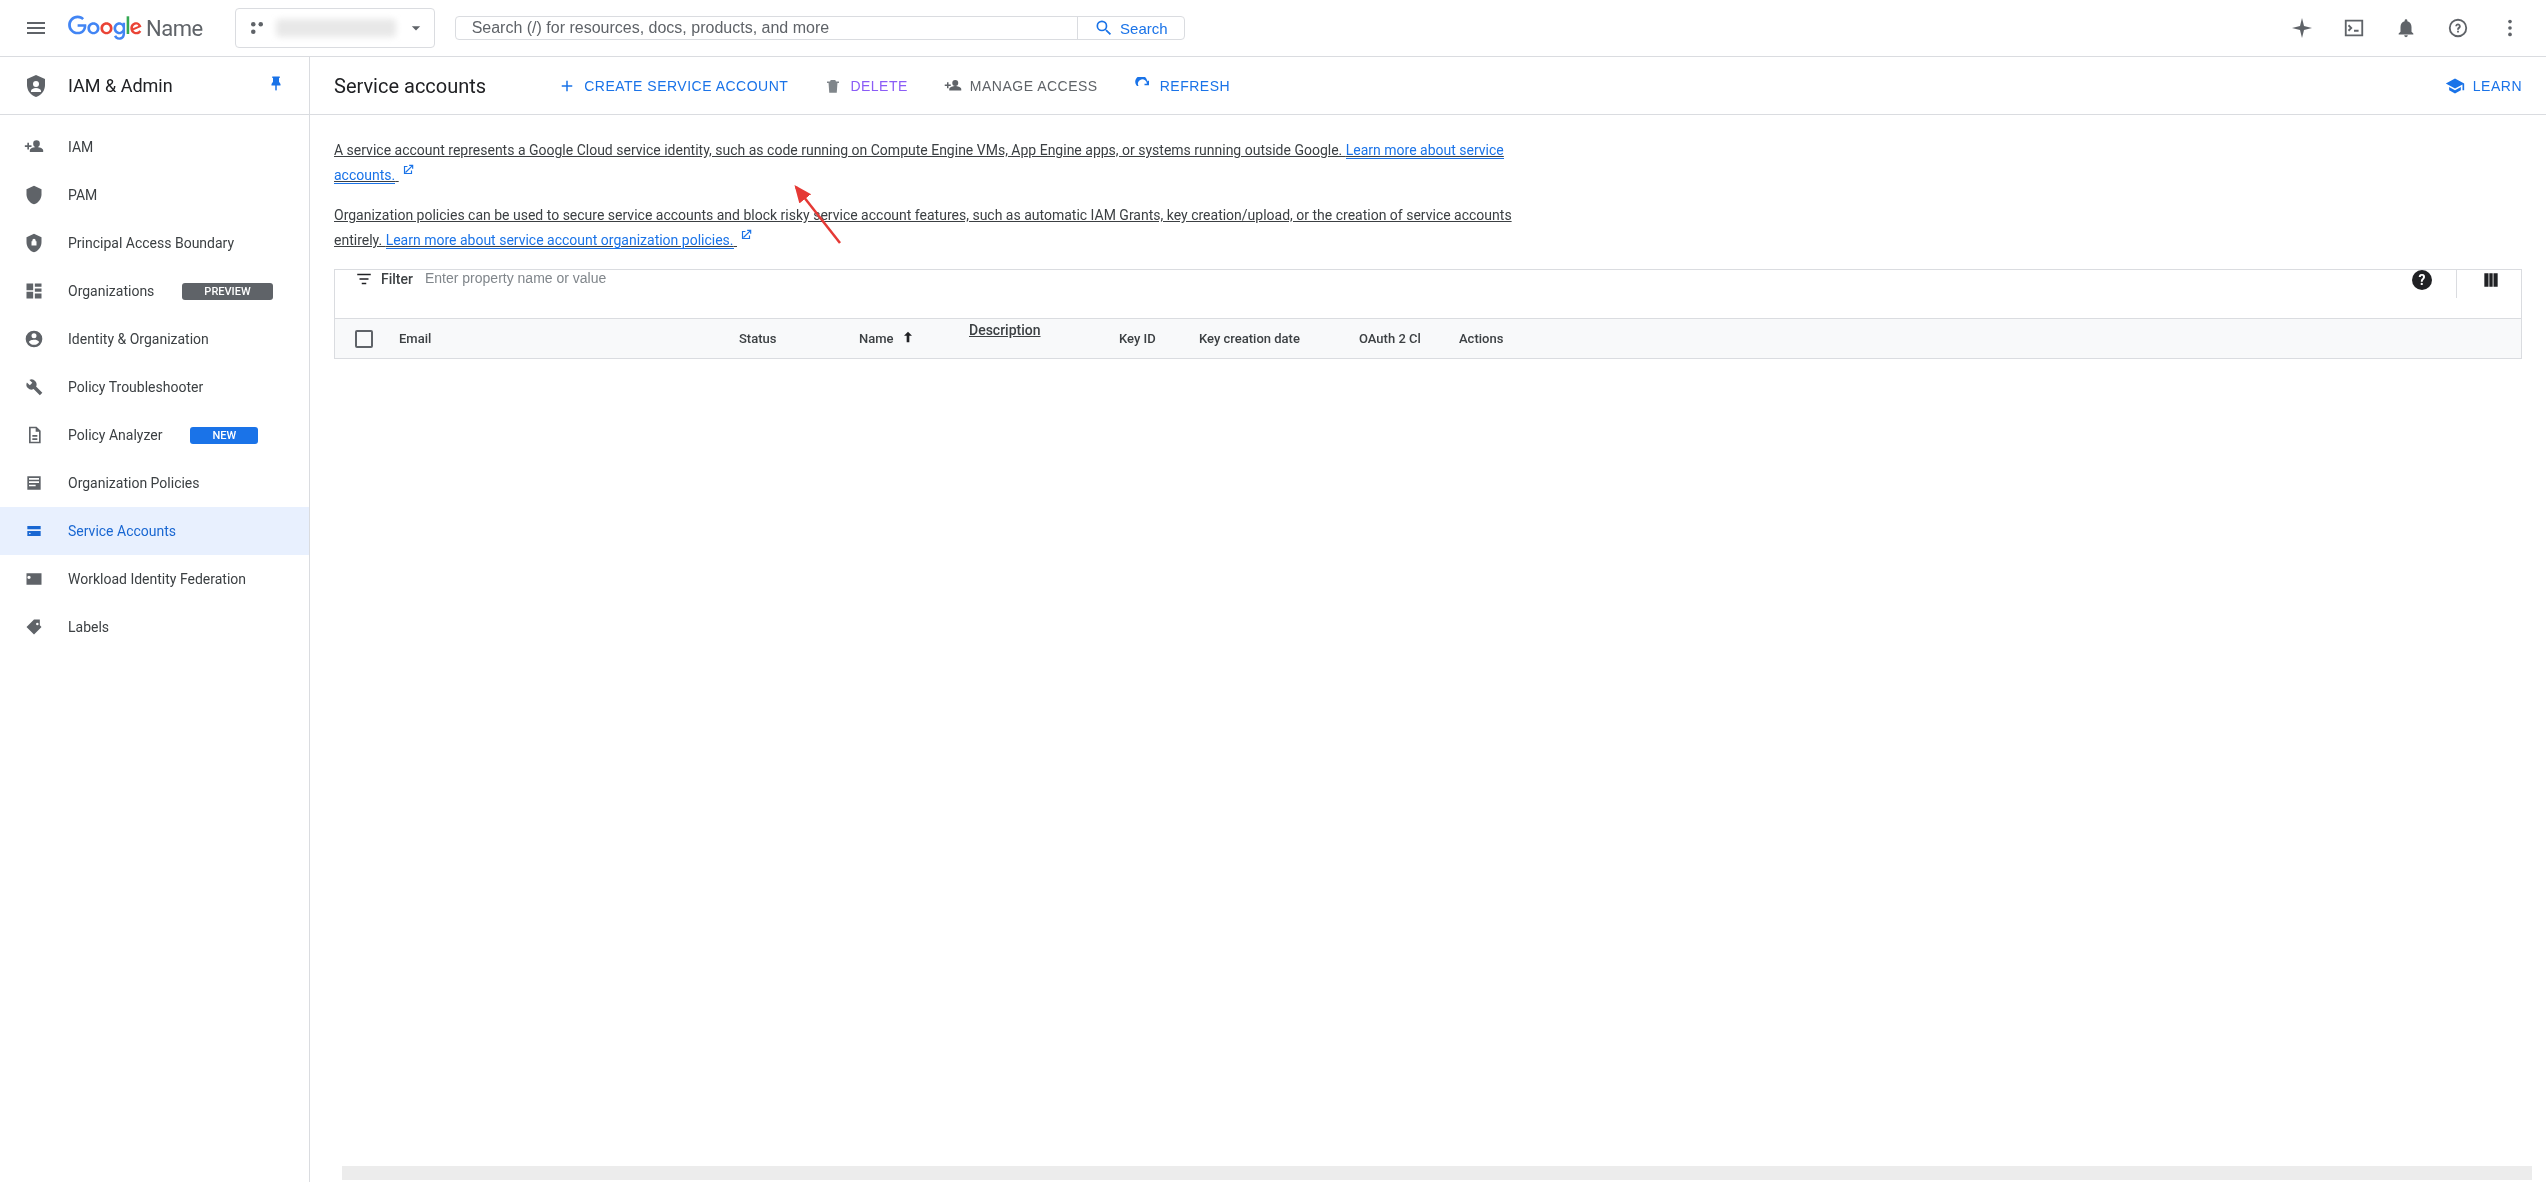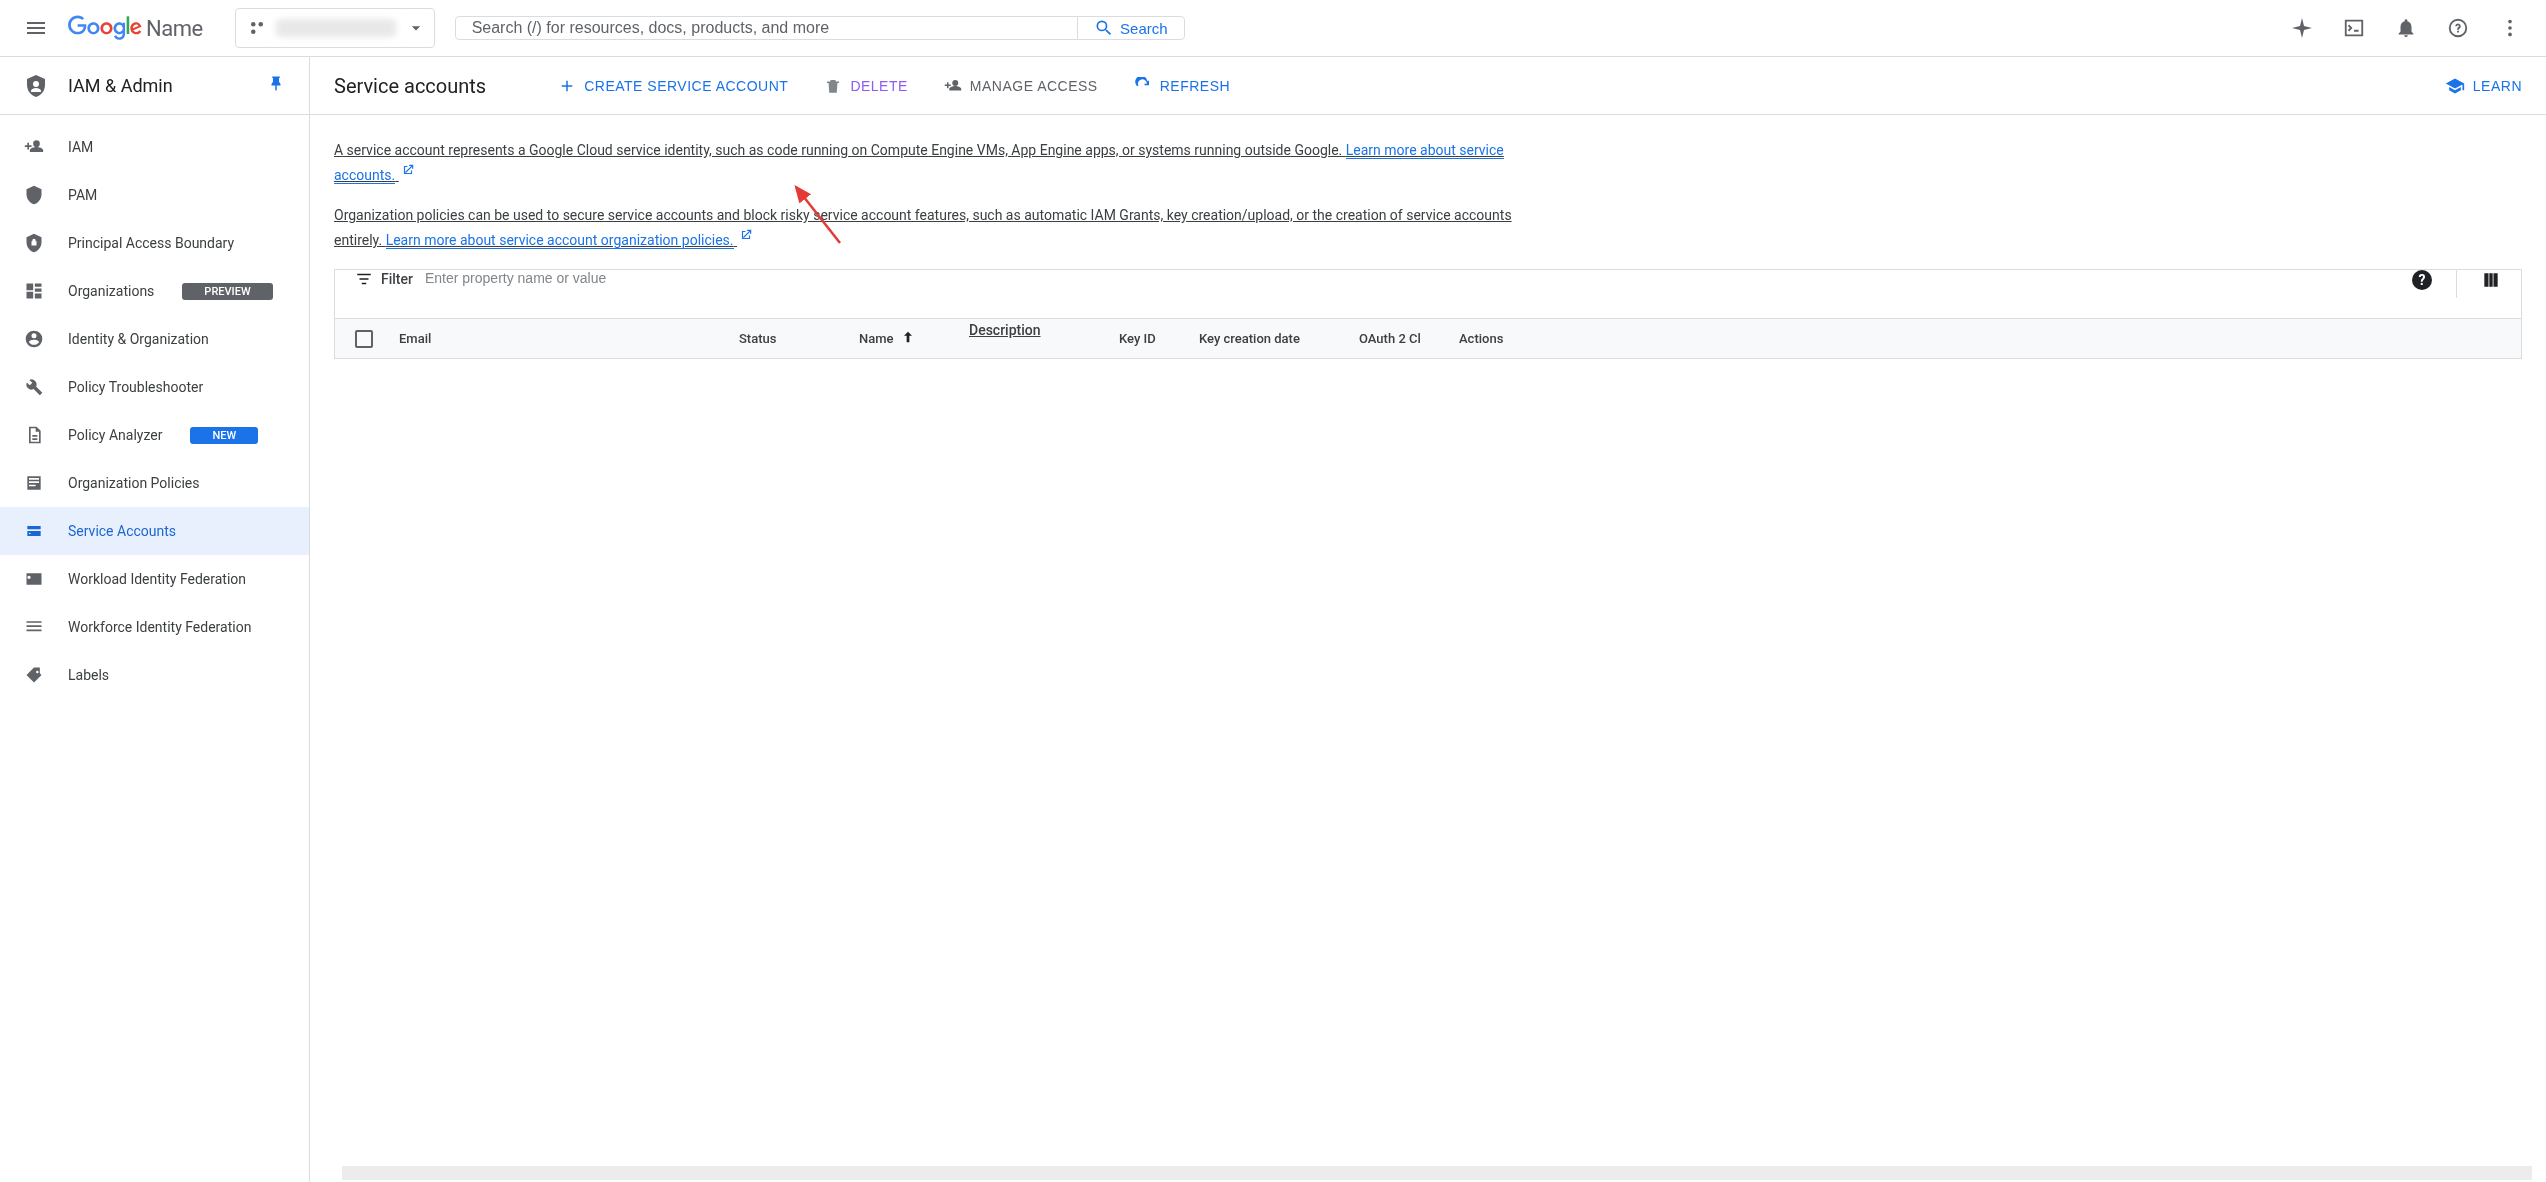--- a/index.html
+++ b/index.html
@@ -362,28 +362,20 @@
           </span>
           <span>Service Accounts</span>
         </div>
         <div class="nav-item">
           <span class="nav-icon">
             <svg width="20" height="20" viewBox="0 0 24 24" fill="currentColor">
               <path d="M3 5h18v14H3zm3 3a2 2 0 100 4 2 2 0 000-4zm6 1h7v2h-7zm0 4h7v2h-7zM4 15c0-1.5 2.5-2 4-2s4 .5 4 2v1H4z"></path>
             </svg>
           </span>
           <span>Workload Identity Federation</span>
-        </div>
-        <div class="nav-item">
-          <span class="nav-icon">
-            <svg width="20" height="20" viewBox="0 0 24 24" fill="currentColor">
-              <path d="M3 5h18v2H3zm0 5h18v2H3zm0 5h18v2H3z"></path>
-            </svg>
-          </span>
-          <span>Workforce Identity Federation</span>
         </div>
         <div class="nav-item">
           <span class="nav-icon">
             <svg width="20" height="20" viewBox="0 0 24 24" fill="currentColor">
               <path d="M21 12l-9 9-9-9 9-9h7v7l2 2zm-5-5a1.5 1.5 0 100 3 1.5 1.5 0 000-3z"></path>
             </svg>
           </span>
           <span>Labels</span>
         </div>
       </div>

